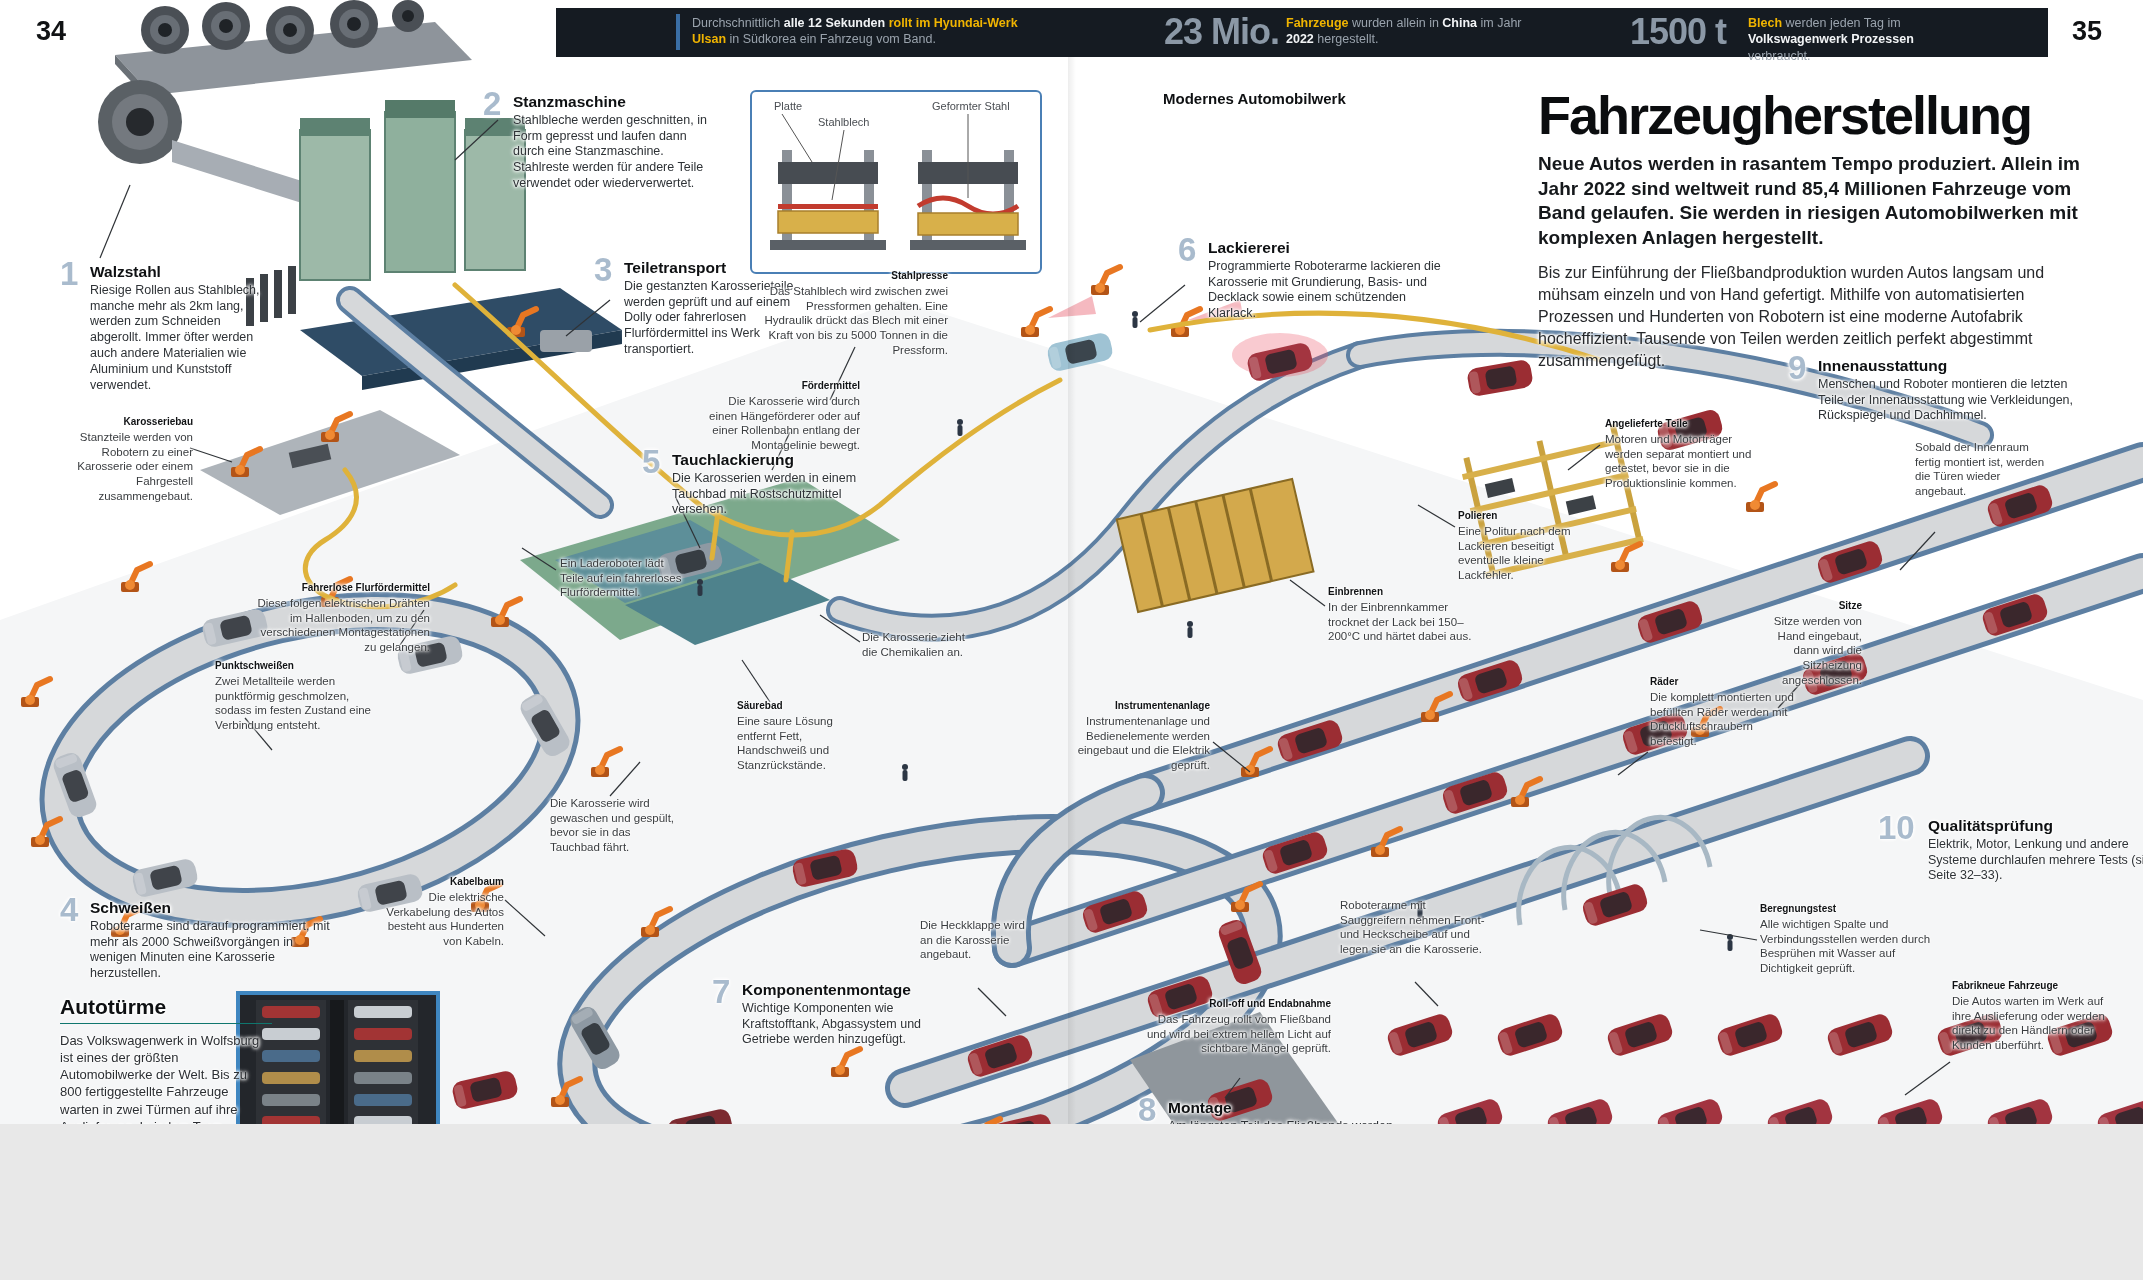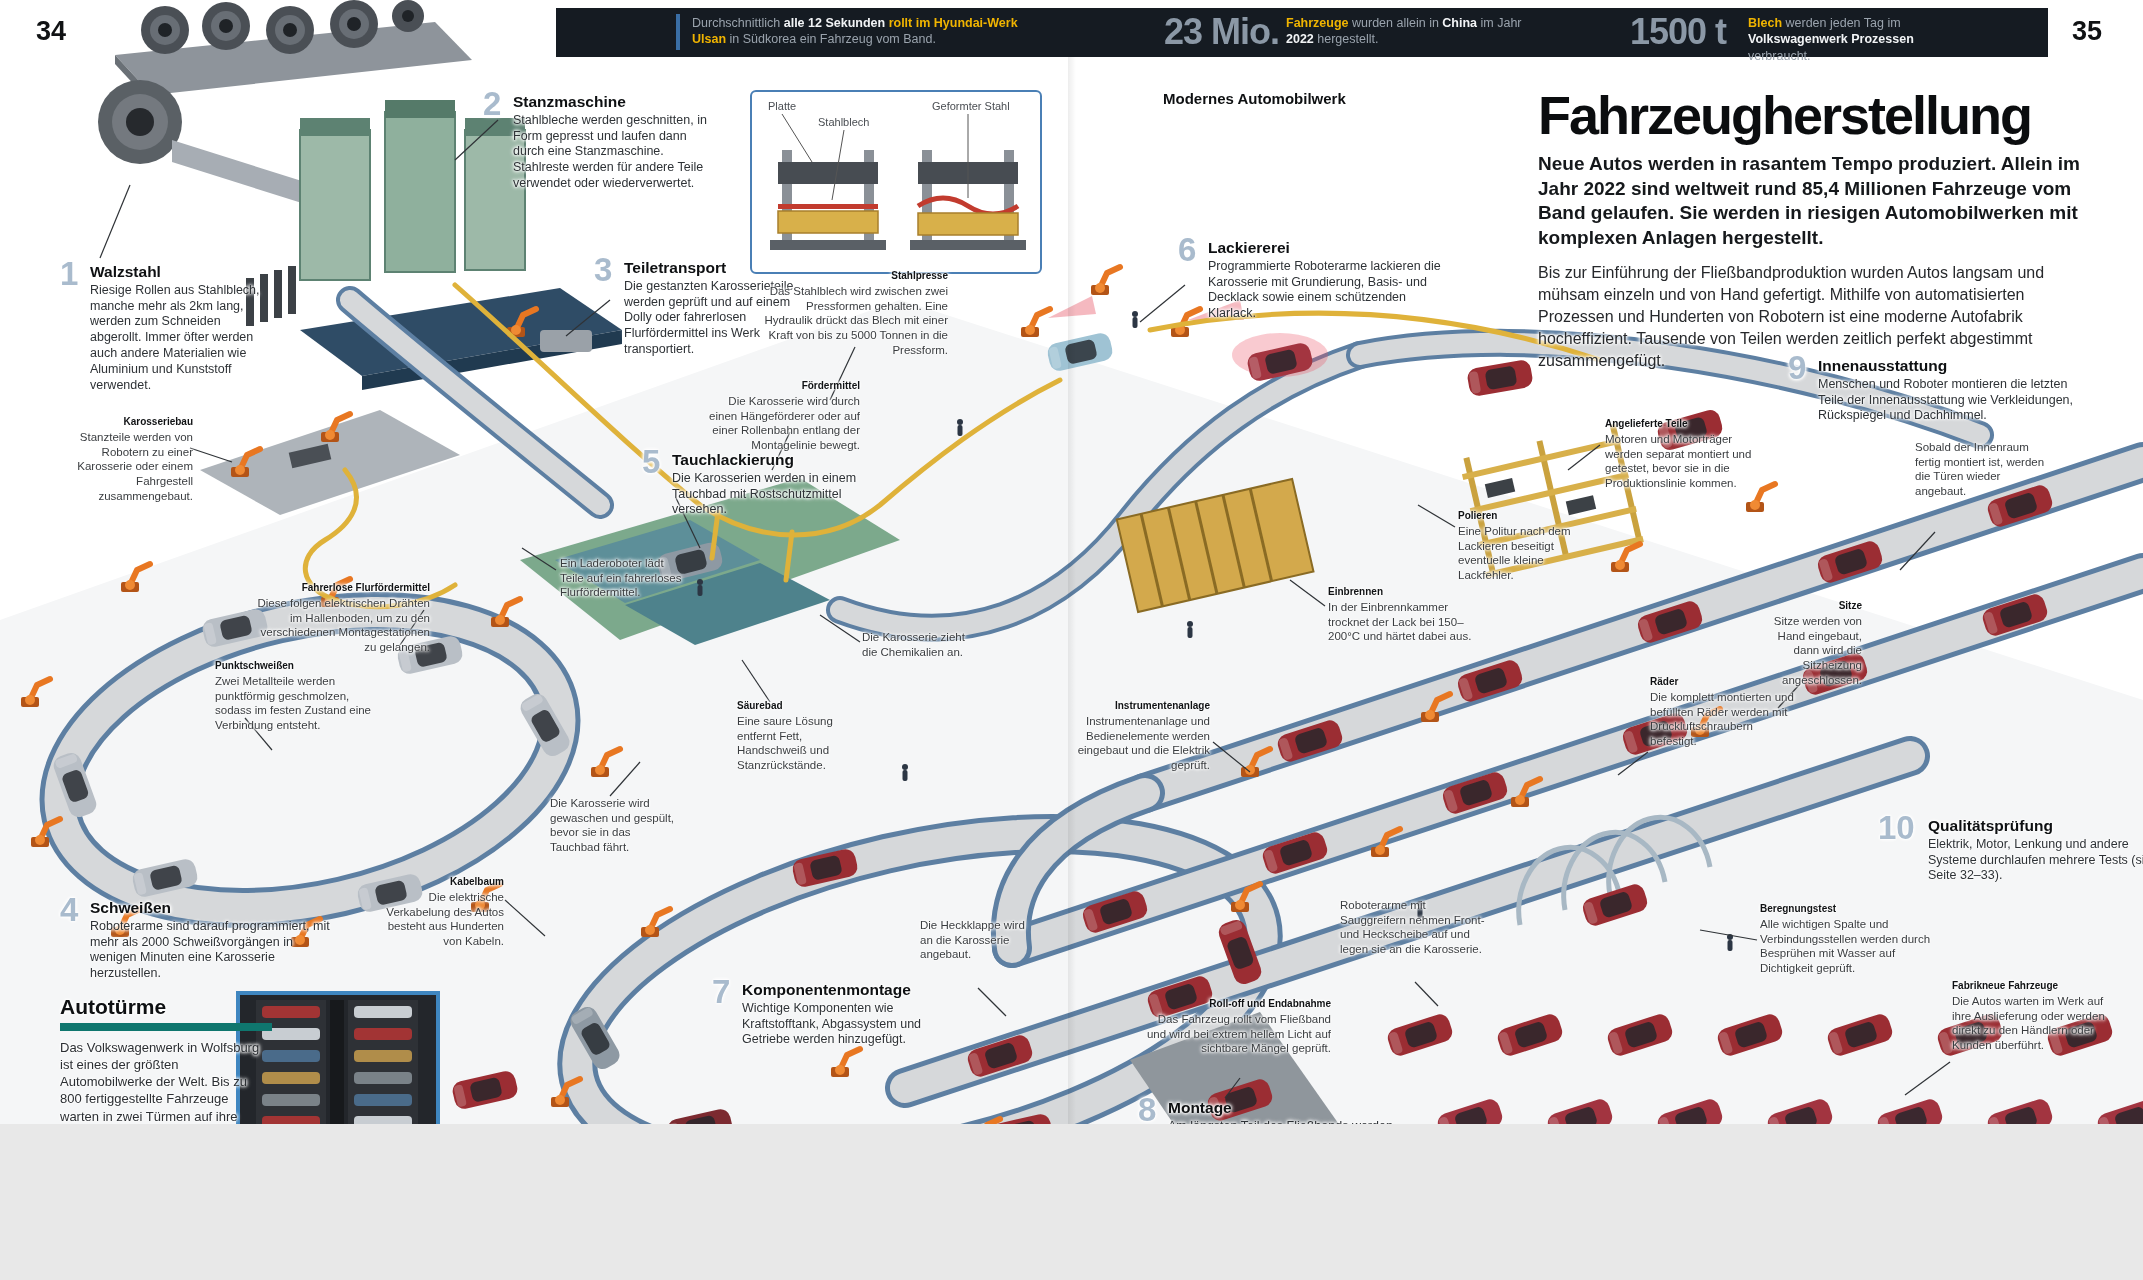--- a/index.html
+++ b/index.html
@@ -26,21 +26,21 @@
   
   .halo{text-shadow:0 0 3px #fff,0 0 3px #fff,0 0 4px #fff,0 0 5px #fff;}
   .step{position:absolute;padding-left:30px;font-size:12.5px;line-height:1.27;color:#2e3236;}
   .step .num{position:absolute;left:0;top:-3px;font-size:33px;font-weight:bold;color:#a9bbcd;line-height:0.9;}
   .step .s-title{display:block;font-size:15.5px;font-weight:bold;color:#0e1012;margin-bottom:1px;}
   .ann{position:absolute;font-size:11.5px;line-height:1.28;color:#3a3d40;}
   .ann .a-title{font-size:10px;font-weight:bold;color:#101214;margin-bottom:1px;}
   .ra{text-align:right;}
   
   .autot{position:absolute;left:60px;top:995px;width:212px;}
-  .autot .at-title{font-size:21px;font-weight:bold;color:#0e1012;border-bottom:8px solid #0f766e;
+  .autot .at-title{font-size:21px;font-weight:bold;color:#0e1012;border-bottom:1px solid #0f766e;
                    padding-bottom:4px;margin-bottom:8px;}
   .autot .at-text{font-size:13px;line-height:1.32;color:#2c2f33;width:200px;}
   
   .inset{position:absolute;left:750px;top:90px;width:288px;height:180px;background:#fff;
          border:2px solid #4a7fb5;border-radius:6px;z-index:2;}
   .ins-label{position:absolute;font-size:11px;color:#4a4e53;}
   
   .scene{position:absolute;left:0;top:0;z-index:1;}
   .txt{z-index:2;}
   .hdr{z-index:3;}
@@ -408,21 +408,21 @@
         <path d="M166,114 q25,-16 50,0 q25,16 50,0" stroke="#c23b2e" stroke-width="5" fill="none"></path>
         <rect x="166" y="121" width="100" height="22" fill="#d8b04a" stroke="#a87f2c" stroke-width="1.5"></rect>
         <rect x="158" y="148" width="116" height="10" fill="#5a6066"></rect>
       </g>
       <g stroke="#555" stroke-width="1">
         <line x1="30" y1="22" x2="60" y2="70"></line>
         <line x1="92" y1="38" x2="80" y2="108"></line>
         <line x1="216" y1="22" x2="216" y2="106"></line>
       </g>
     </svg>
-    <div class="ins-label" style="left:16px;top:8px">Platte</div>
+    <div class="ins-label" style="left:22px;top:8px">Platte</div>
     <div class="ins-label" style="left:66px;top:24px">Stahlblech</div>
     <div class="ins-label" style="left:180px;top:8px">Geformter Stahl</div>
   </div>
 
   <div class="step txt halo" style="left:60px;top:262px;width:180px">
     <span class="num">1</span>
     <span class="s-title">Walzstahl</span>
     <div class="s-text">Riesige Rollen aus Stahlblech, manche mehr als 2km lang, werden zum Schneiden abgerollt. Immer öfter werden auch andere Materialien wie Aluminium und Kunststoff verwendet.</div>
   </div>
   <div class="step txt halo" style="left:483px;top:92px;width:208px">

